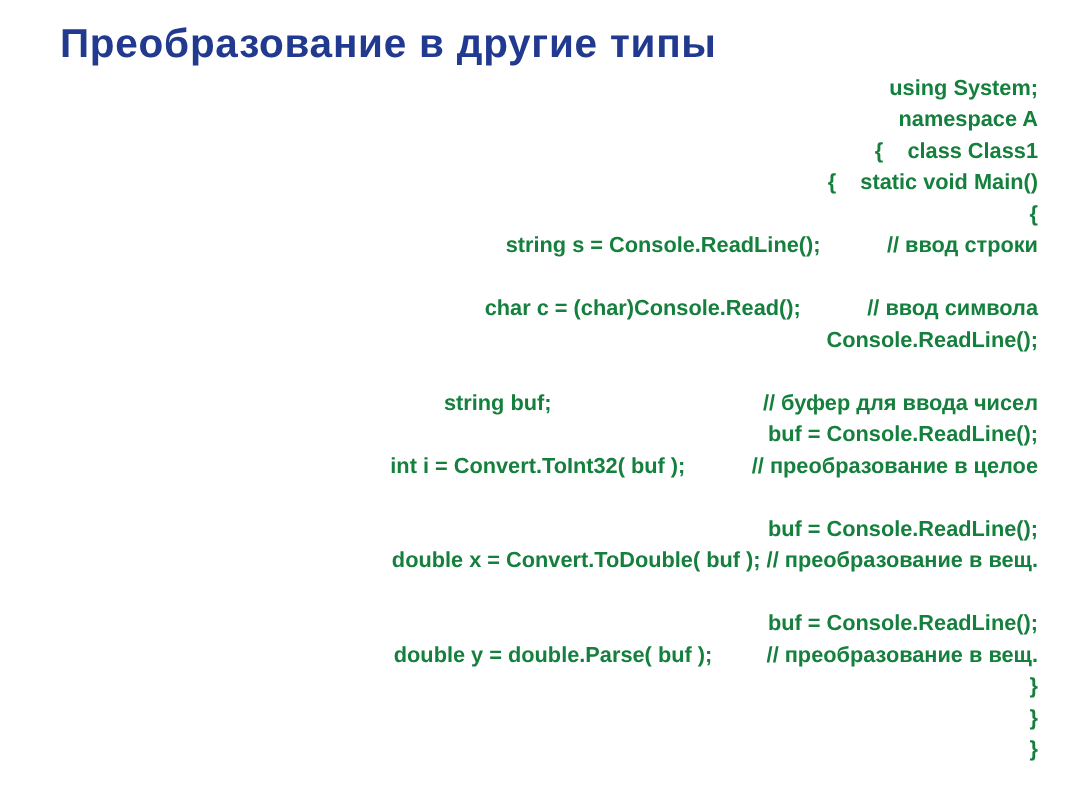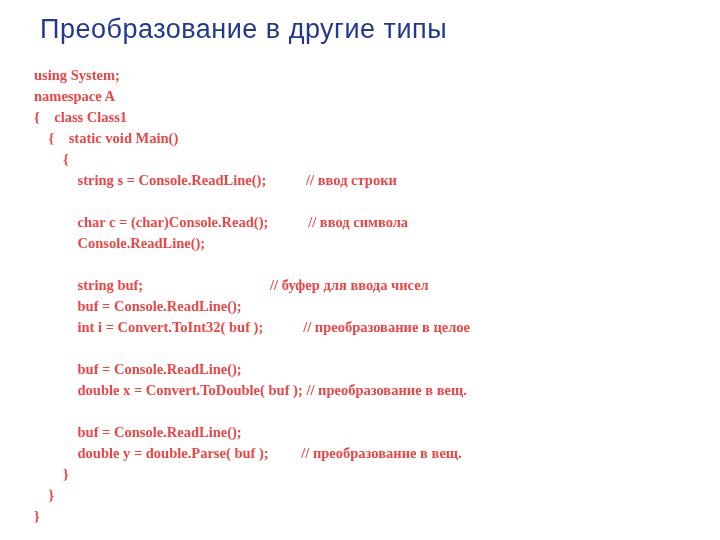--- a/index.html
+++ b/index.html
@@ -16,30 +16,31 @@
     height: 540px;
     position: relative;
     box-sizing: border-box;
     padding: 14px 28px 0 34px;
   }
   .title {
     font-family: "Trebuchet MS", "Lucida Sans", Arial, sans-serif;
     font-size: 27px;
     color: #213a8f;
     letter-spacing: 0.5px;
-    margin: 0 0 20px 6px;
-    font-weight: 400;
+    margin: 0 0 4px 6px;
+    font-weight: 700;
   }
   .code {
-    font-family: Liberation Serif, serif;
+    font-family: Liberation Sans, sans-serif;
     font-size: 14.5px;
     line-height: 1.45;
-    color: #ef4444;
+    color: #15803d;
     font-weight: 700;
     white-space: pre;
+    text-align: right;
   }
 </style>
 </head>
 <body>
 
 <div class="slide">
   <h1 class="title">Преобразование в другие типы</h1>
   <div class="code">using System;
 namespace A
 {    class Class1

